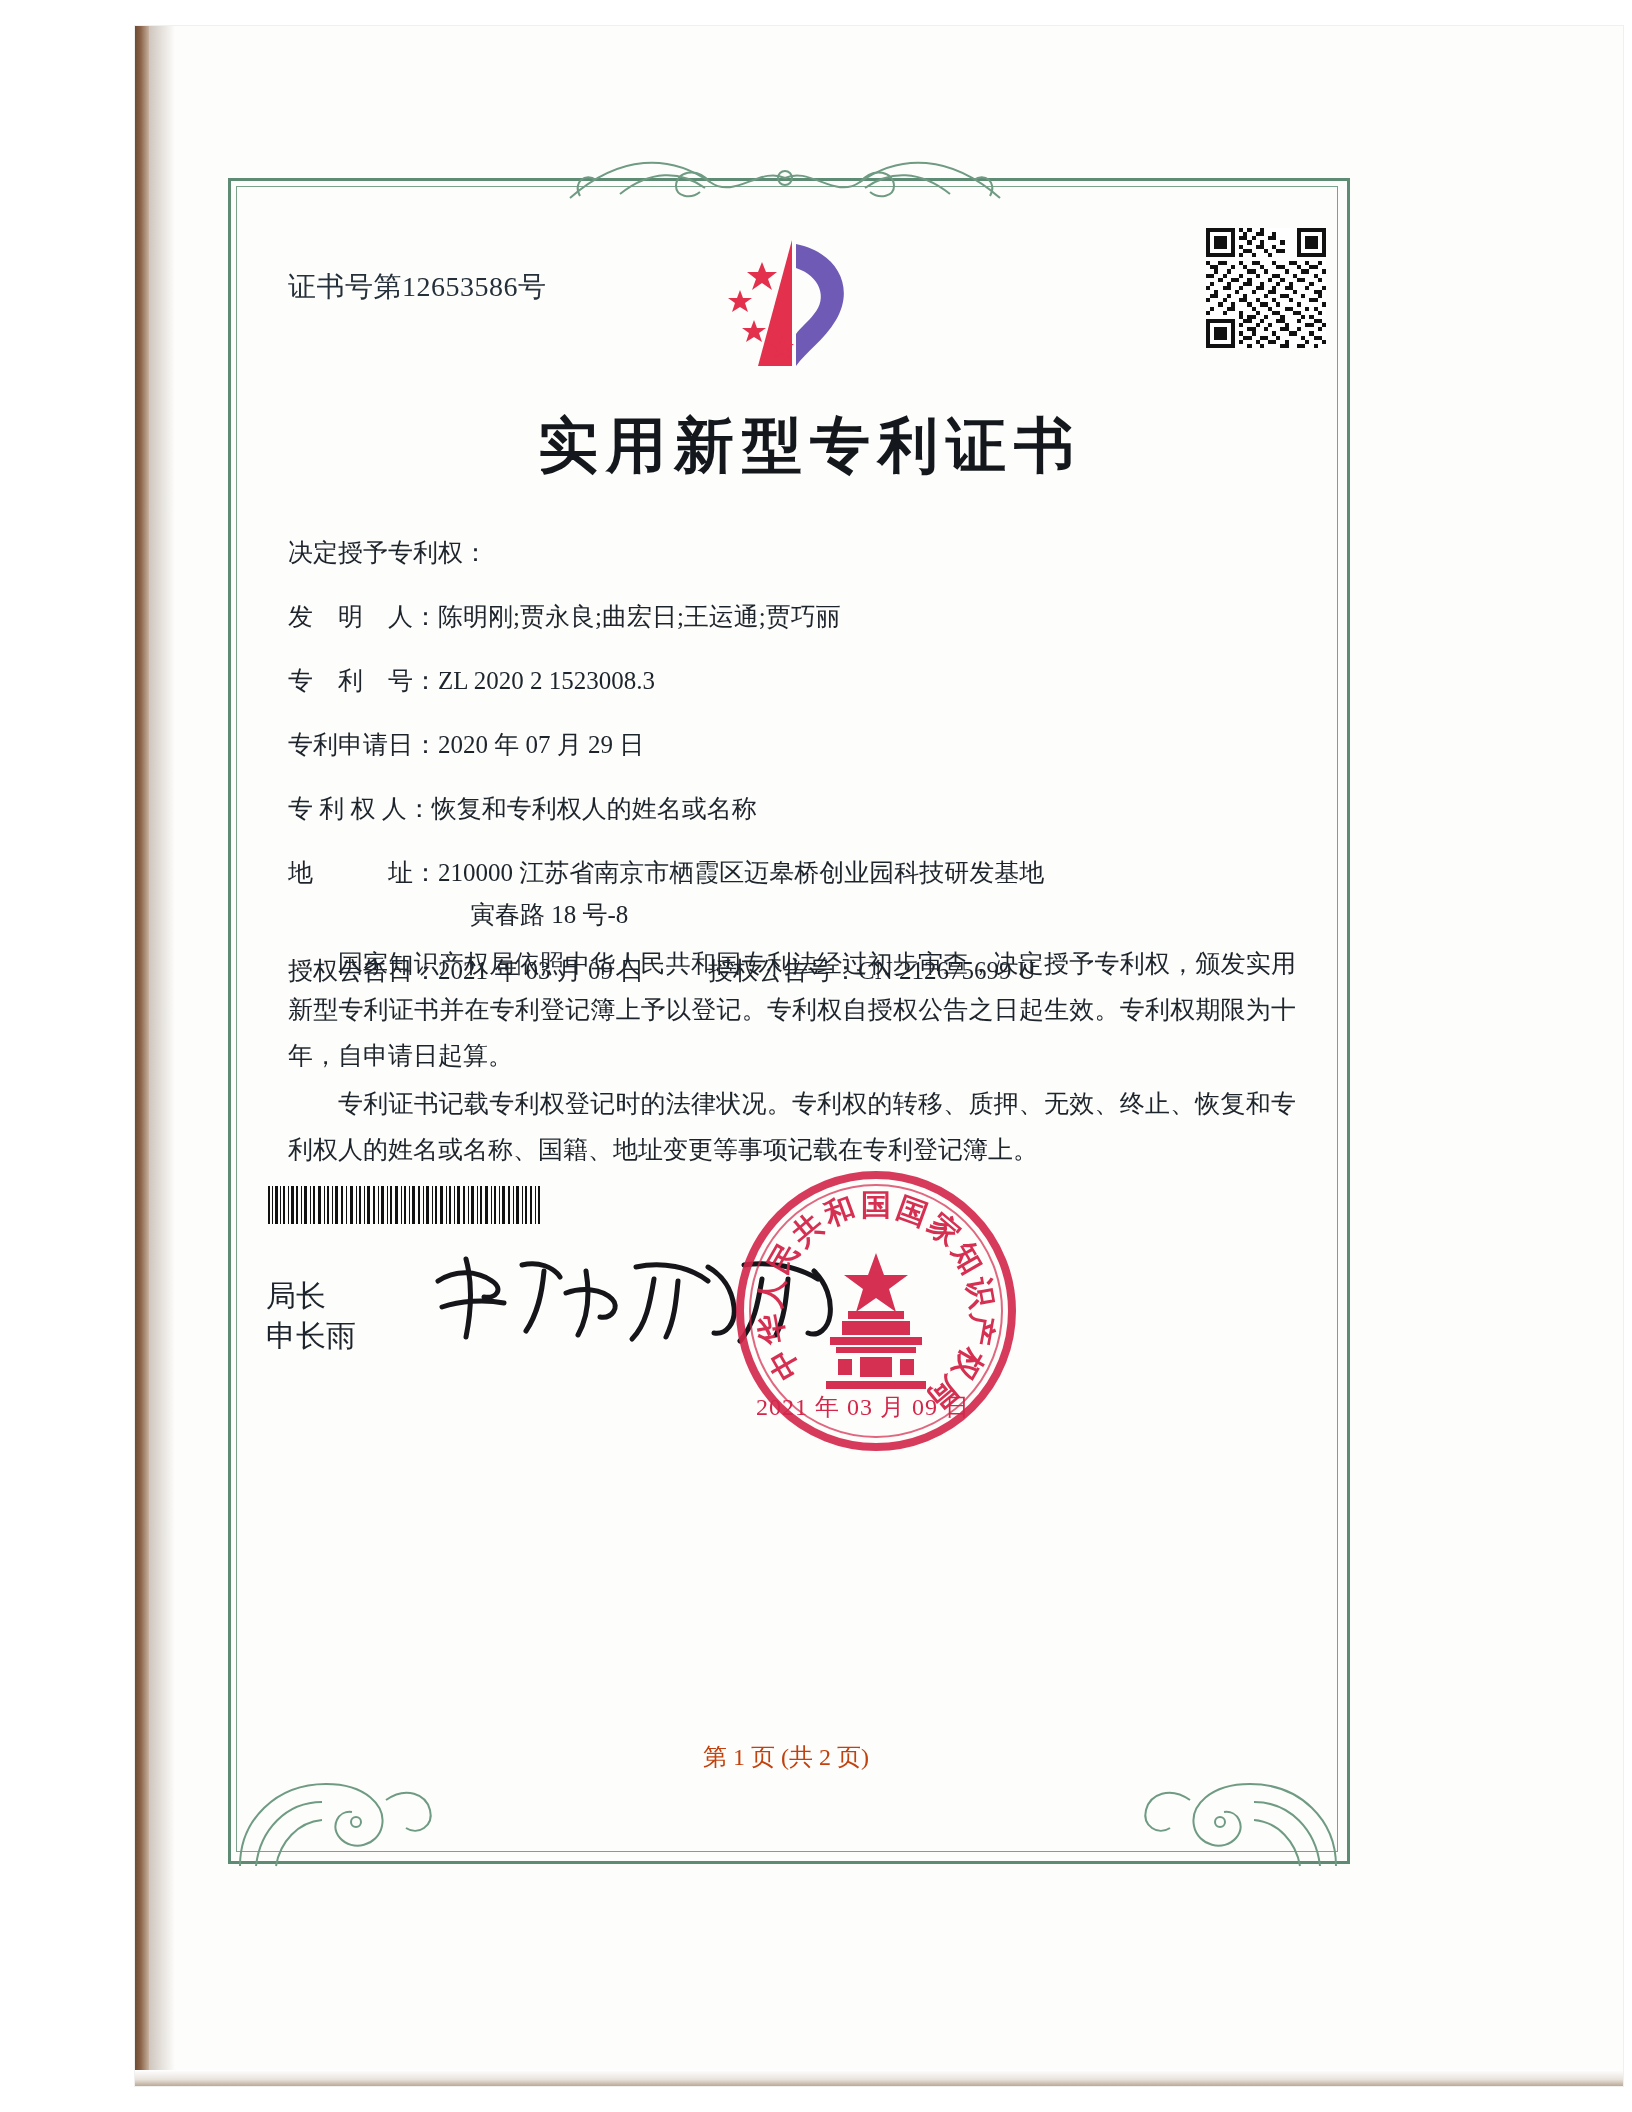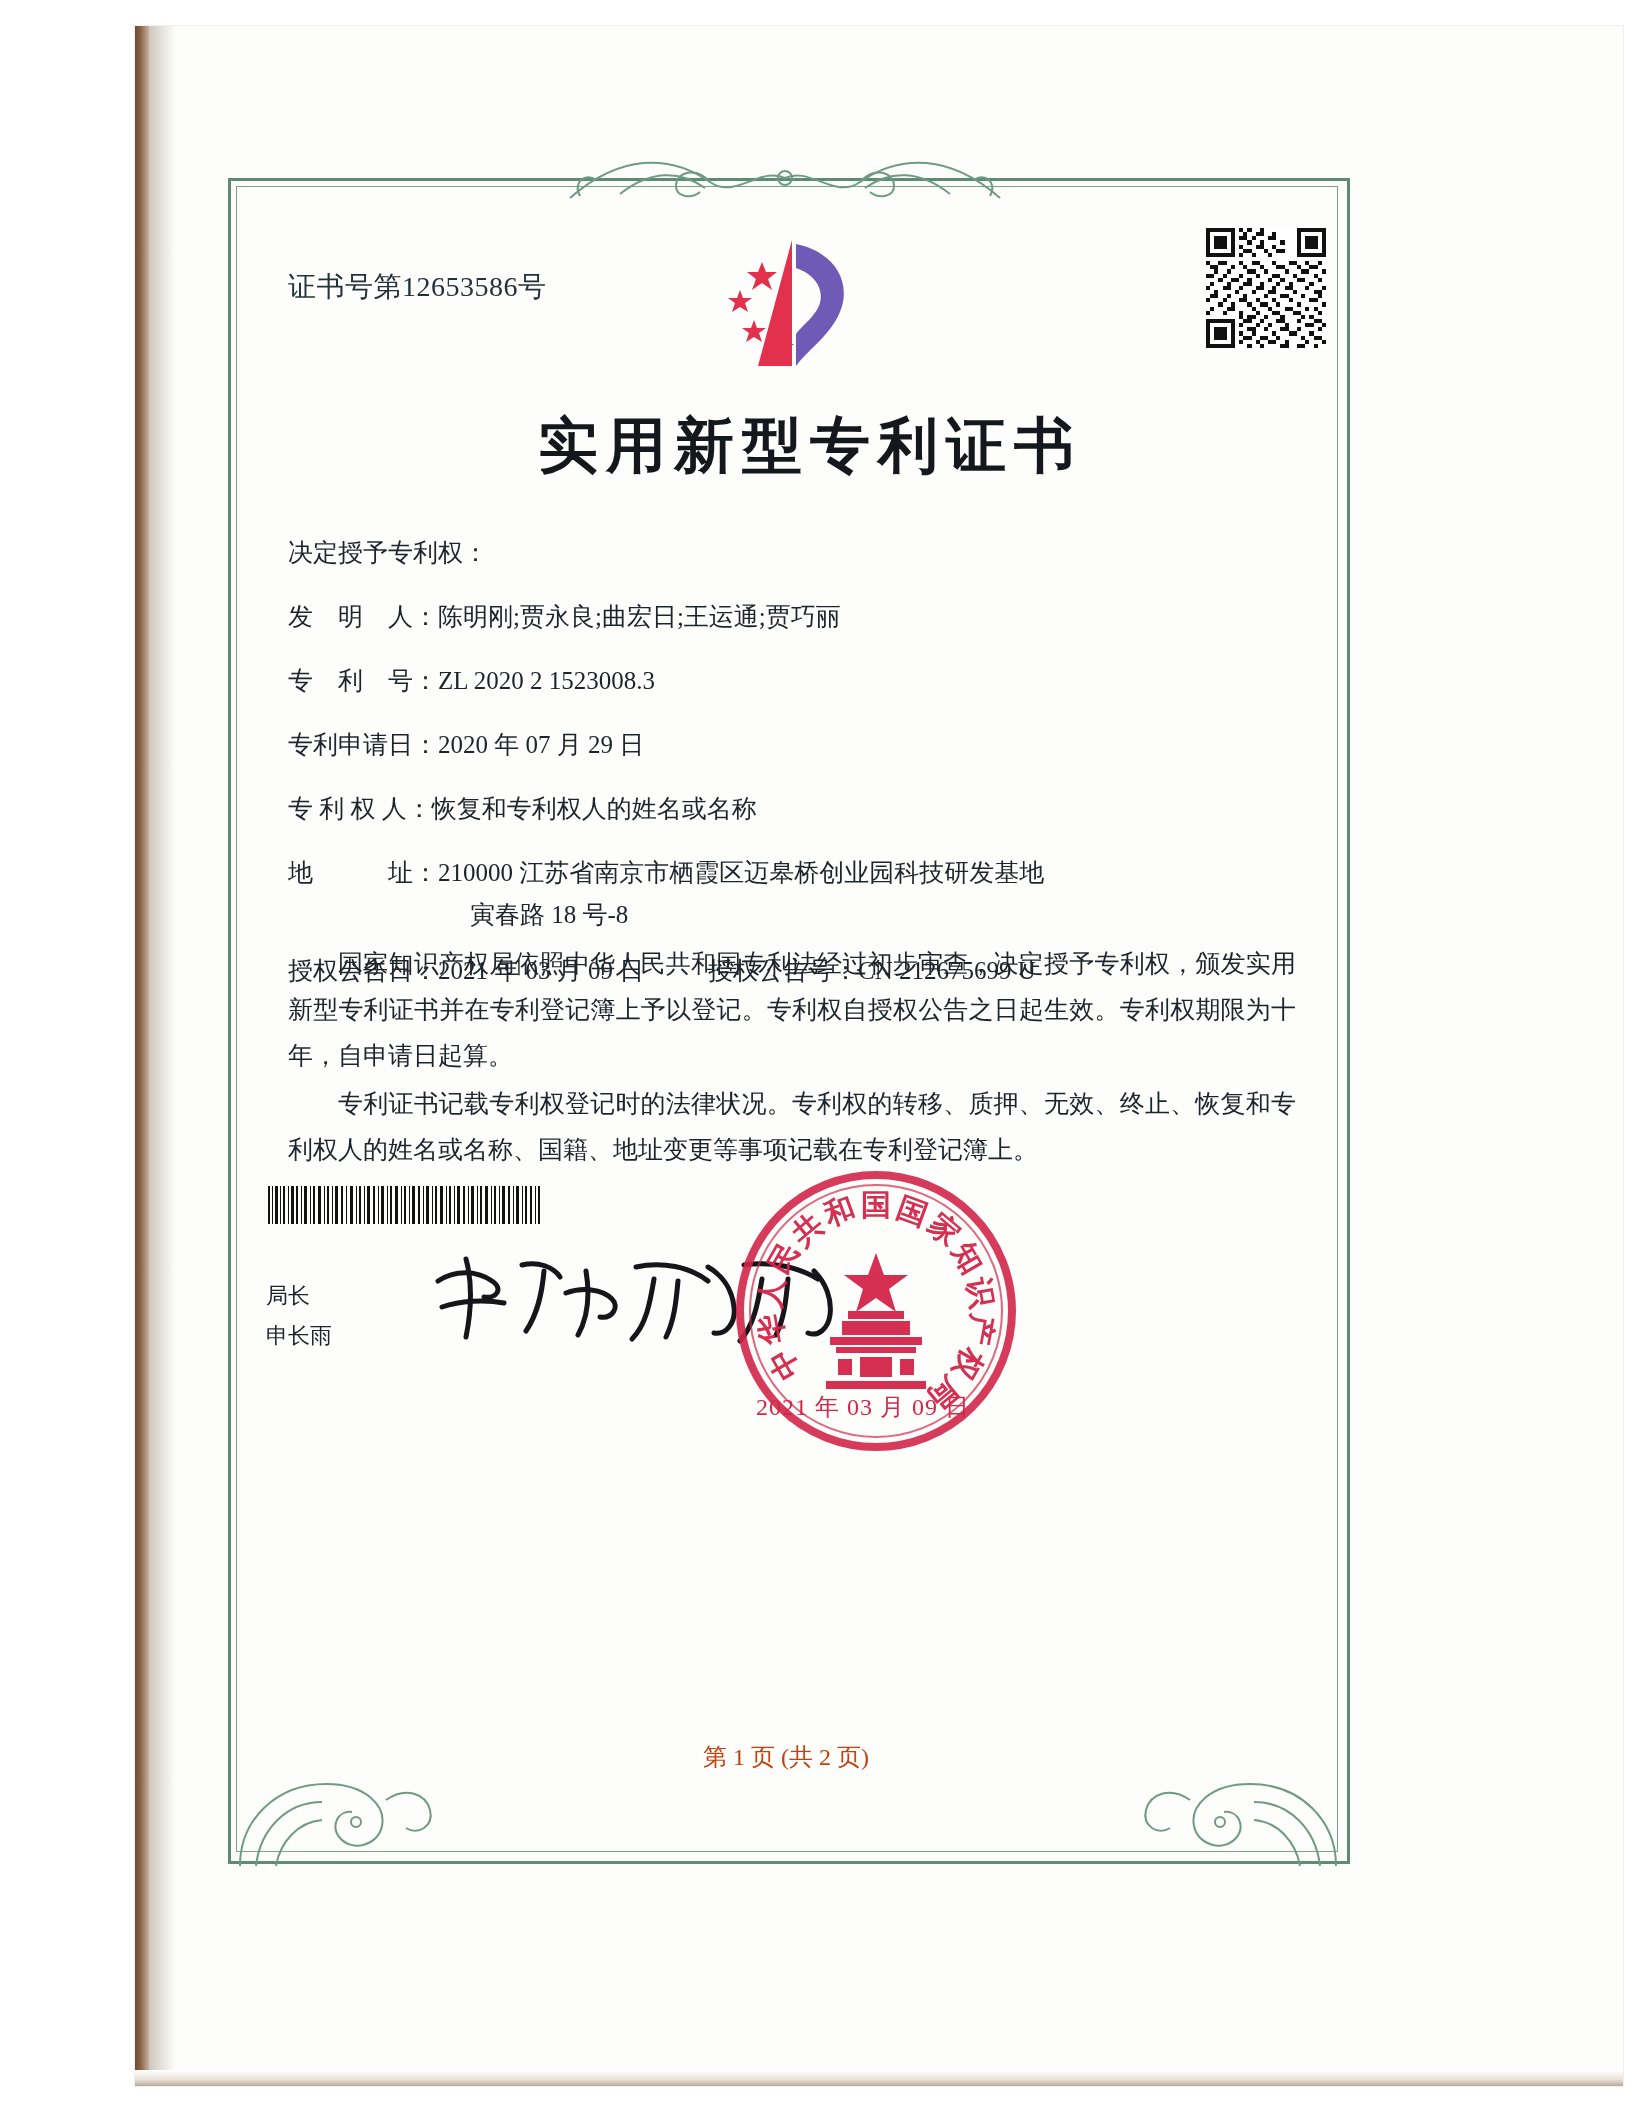--- a/index.html
+++ b/index.html
@@ -204,21 +204,21 @@
     top: 1000px;
     width: 276px;
     height: 38px;
   }
 
   
   .sig-label {
     position: absolute;
     left: 30px;
     top: 1090px;
-    font-size: 22px;
+    font-size: 30px;
     color: #1d242b;
     line-height: 40px;
   }
   .sig-script {
     position: absolute;
     left: 190px;
     top: 1055px;
     width: 420px;
     height: 110px;
     color: #111;

